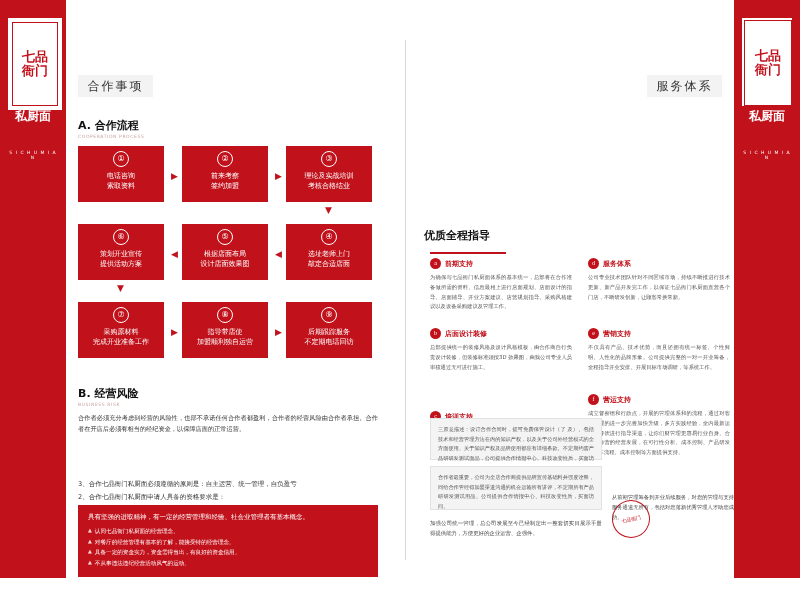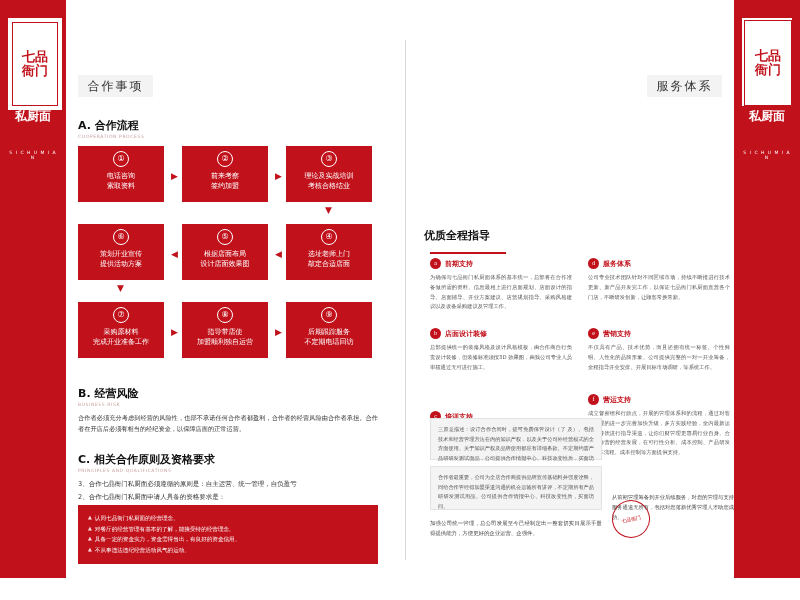--- a/index.html
+++ b/index.html
@@ -219,30 +219,27 @@
       <div class="txt">后期跟踪服务<br>不定期电话回访</div>
     </div>
   </div>
 
   <div class="sec-h" id="heading-b">
     <span>B. 经营风险</span>
     <span class="en">BUSINESS RISK</span>
   </div>
   <div id="para-b">合作者必须充分考虑到经营的风险性，也部不承诺任何合作者都盈利，合作者的经营风险由合作者承担。合作者在开店后必须有相当的经纪资金，以保障店面的正常运营。</div>
 
-  <div class="sec-h" id="heading-c">
-    <span>C. 相关合作原则及资格要求</span>
-    <span class="en">PRINCIPLES AND QUALIFICATIONS</span>
-  </div>
   <div id="para-c">
     <div>3、合作七品衙门私厨面必须遵循的原则是：自主运营、统一管理，自负盈亏</div>
     <div>2、合作七品衙门私厨面申请人具备的资格要求是：</div>
   </div>
 
   <div class="qual-box">
+    <div class="qual-title">具有坚强的进取精神，有一定的经营管理和经验、社会业管理者有基本概念。</div>
     <div class="qual-li">
       <span class="dot">▲</span>
       <span>认同七品衙门私厨面的经营理念。</span>
     </div>
     <div class="qual-li">
       <span class="dot">▲</span>
       <span>对餐厅的经营管理有基本的了解，能接受特的经营理念。</span>
     </div>
     <div class="qual-li">
       <span class="dot">▲</span>

